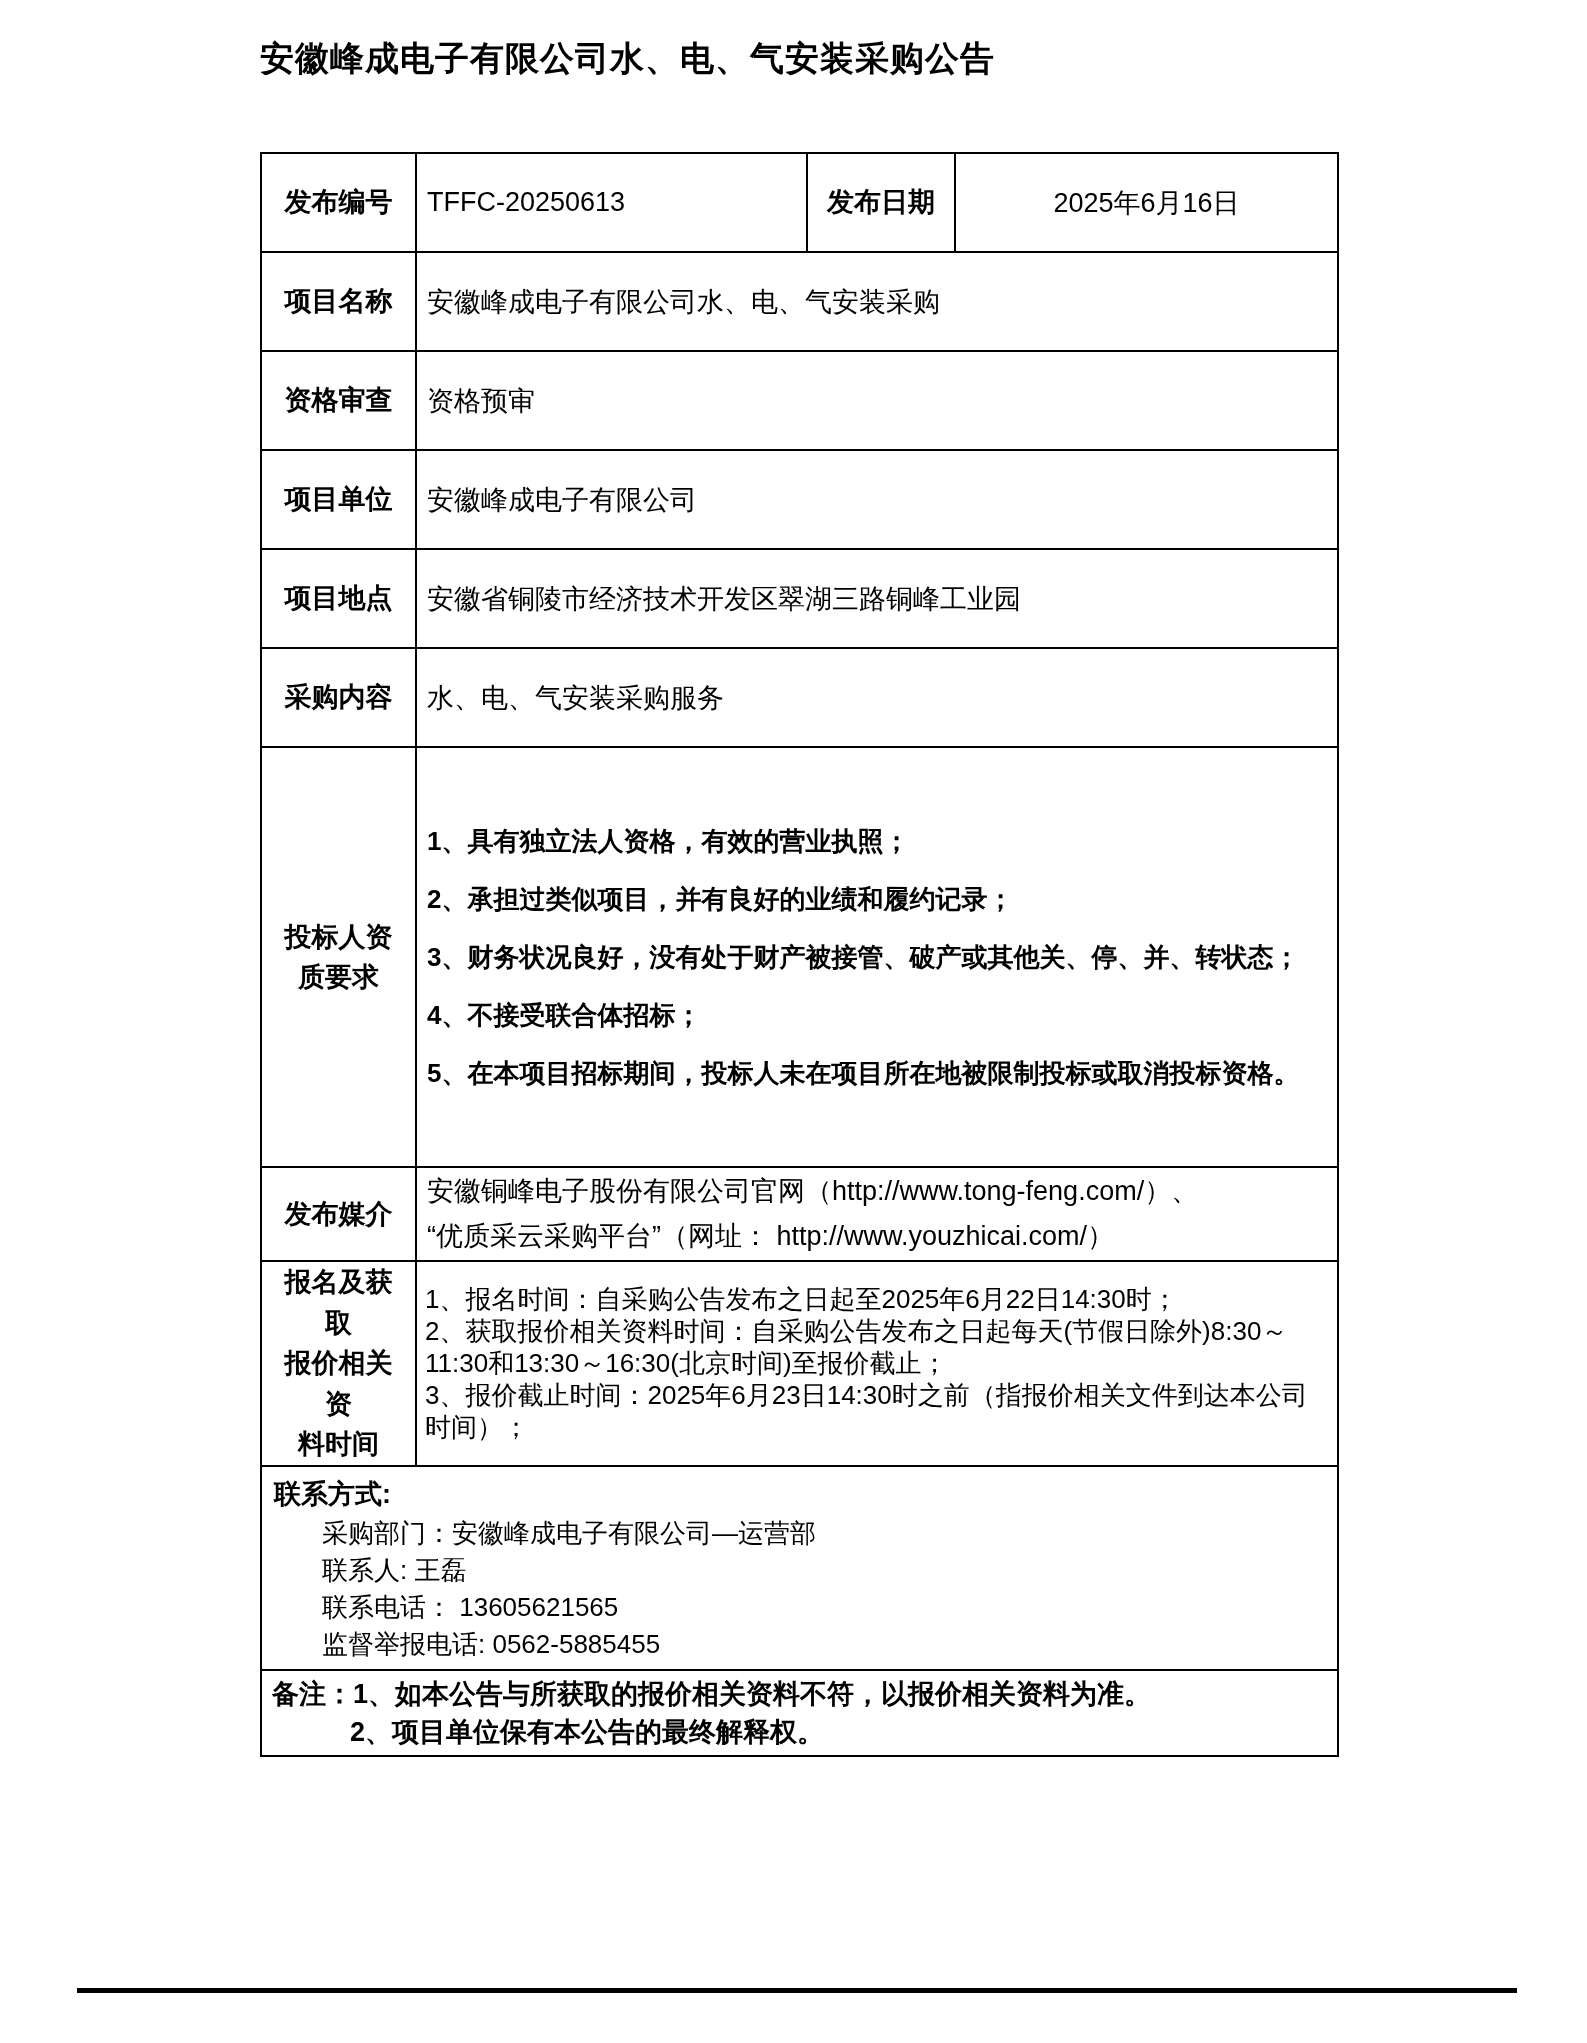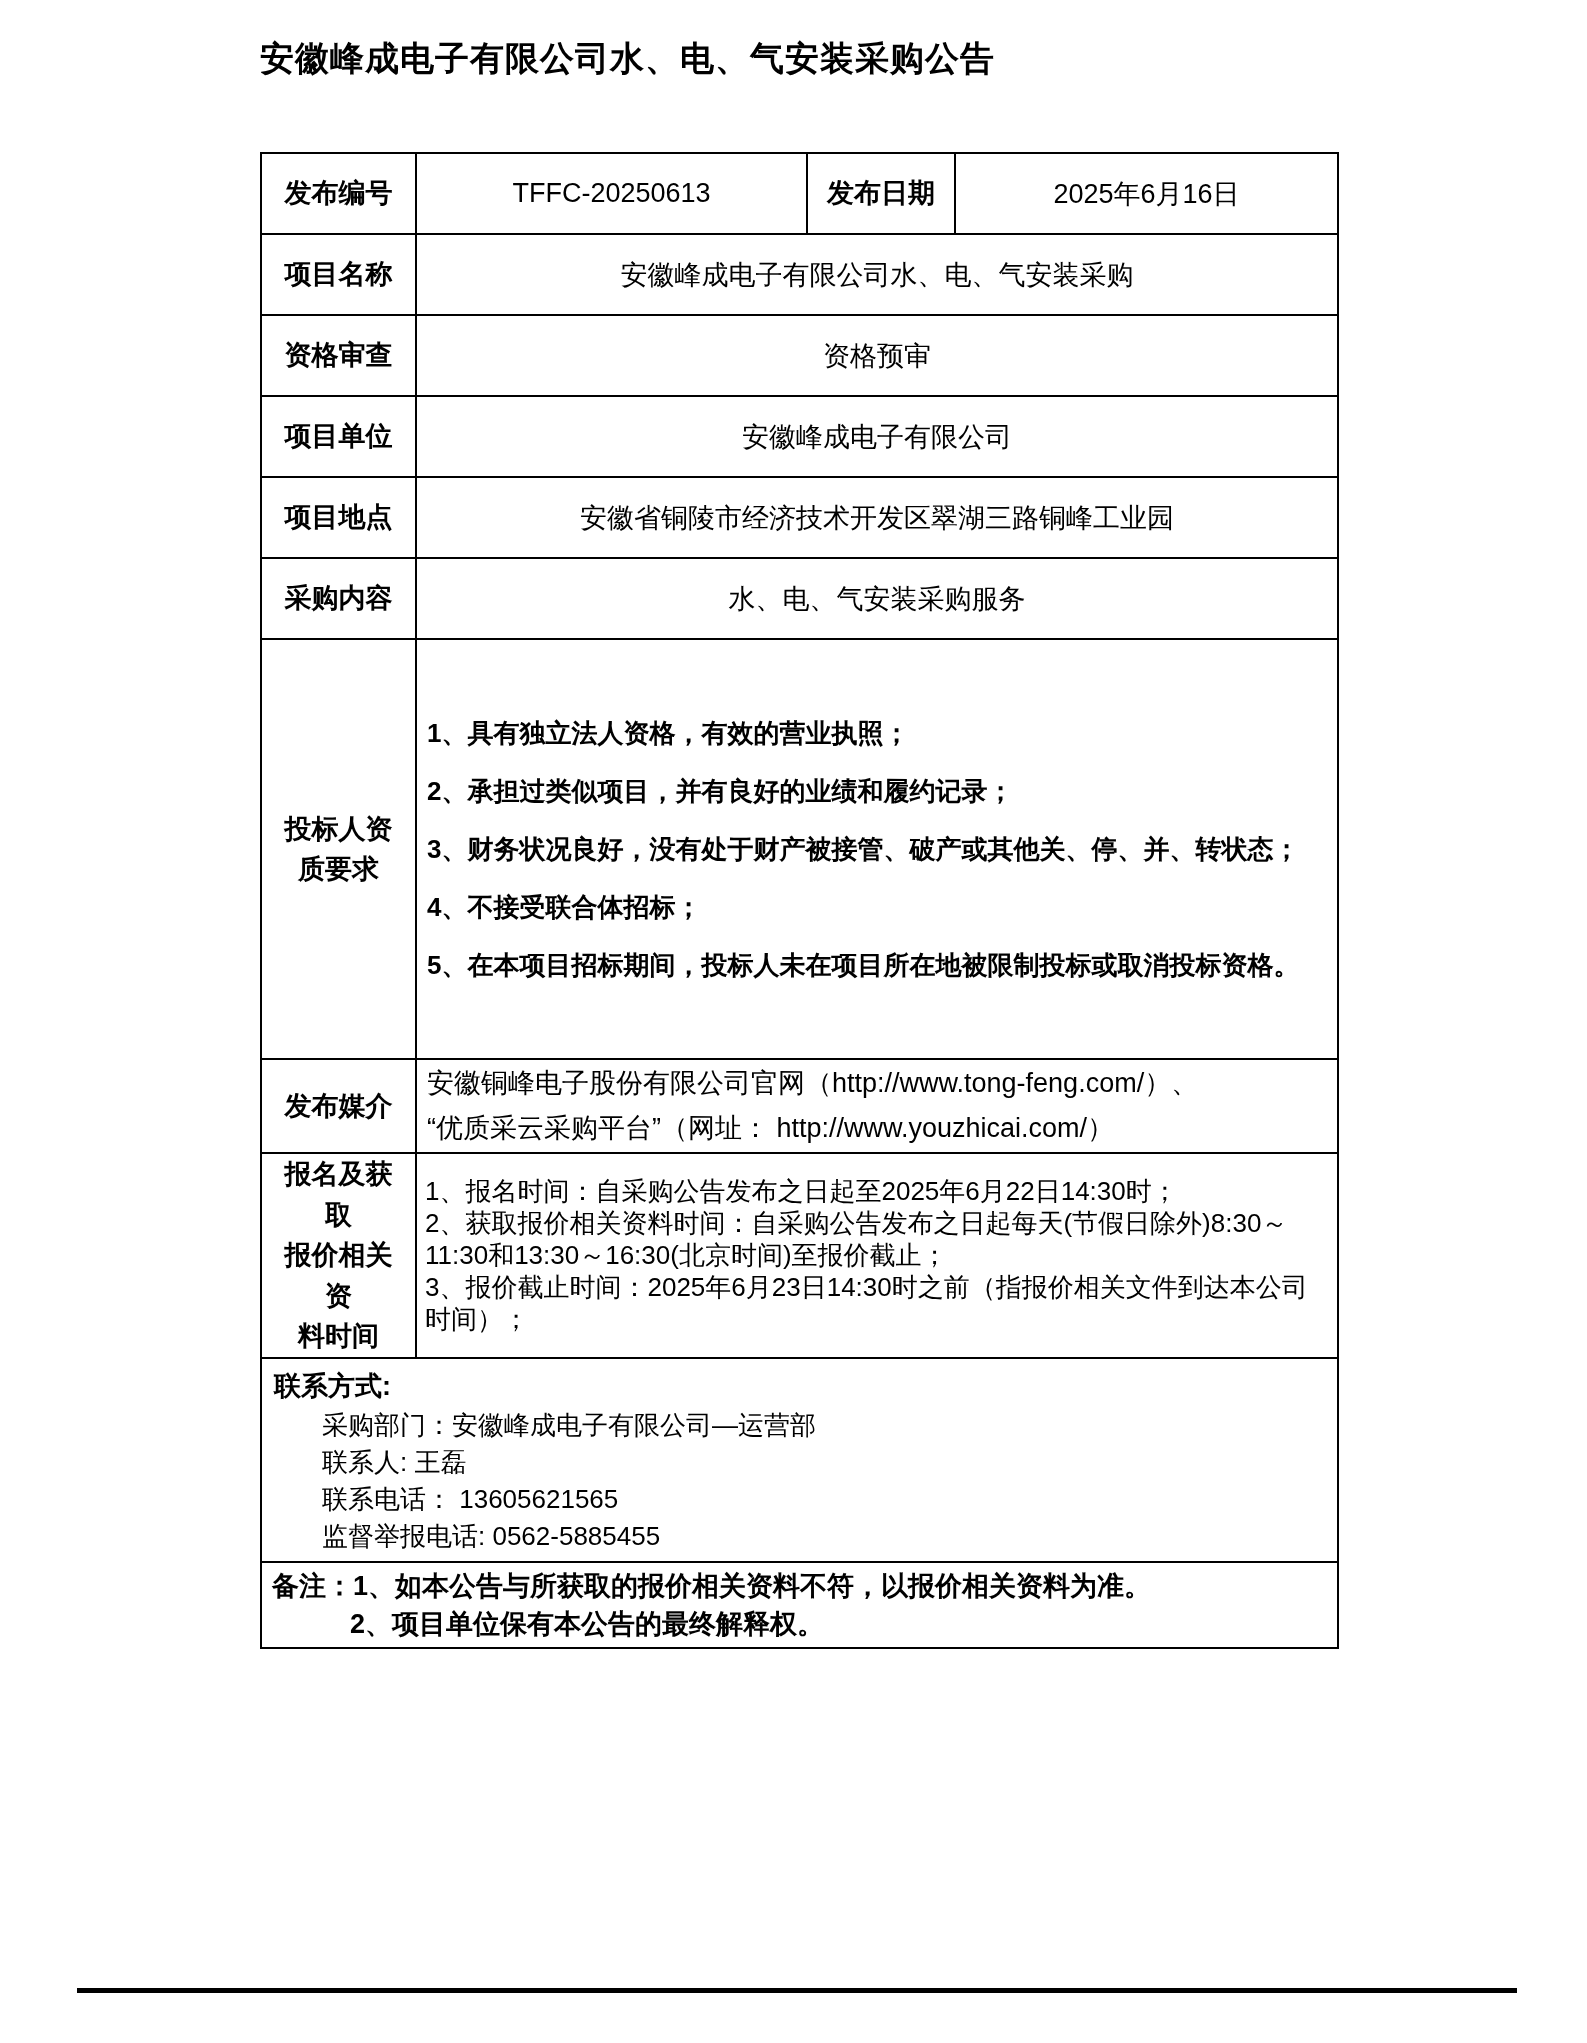--- a/index.html
+++ b/index.html
@@ -10,23 +10,23 @@
   .title{
     position:absolute;top:36px;left:260px;width:1077px;
     text-align:left;font-size:34px;font-weight:bold;letter-spacing:1px;
   }
   table.doc{
     position:absolute;top:152px;left:260px;width:1077px;
     border-collapse:collapse;table-layout:fixed;
   }
   td{border:2px solid #000;font-size:27px;vertical-align:middle;padding:0 10px;overflow:hidden;}
   .lbl{font-weight:bold;text-align:center;white-space:pre-line;line-height:1.5;}
-  .val{text-align:center;}
+  .val{text-align:left;}
   .center{text-align:center;}
-  tr.r-sm{height:81px;}
+  tr.r-sm{height:99px;}
   tr.r-qual{height:420px;}
   tr.r-media{height:94px;}
   tr.r-sched{height:160px;}
   tr.r-contact{height:180px;}
   tr.r-remark{height:86px;}
   td.qual{vertical-align:middle;padding:4px 10px;}
   .qual p{margin:0;line-height:58px;font-size:26px;font-weight:bold;}
   td.media-cell{line-height:45px;border-radius:13px;}
   td.sched{font-size:26px;line-height:32px;vertical-align:middle;padding:0 8px;}
   .sched p{margin:0;}

